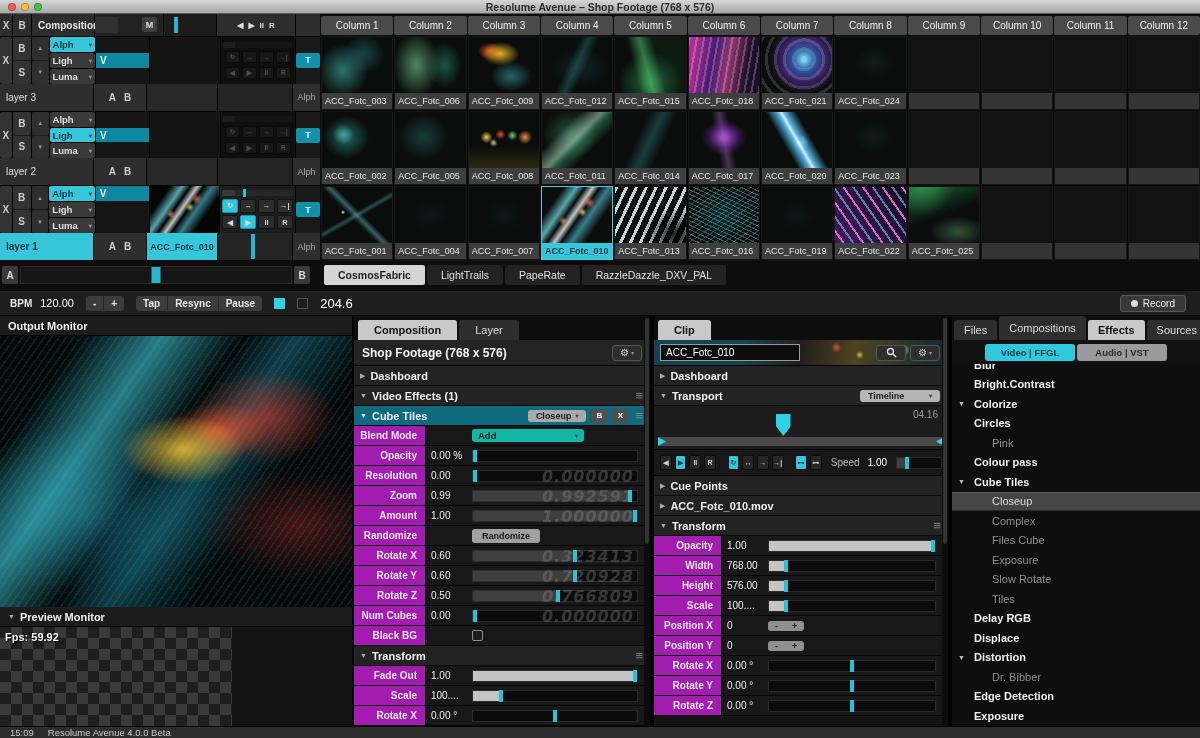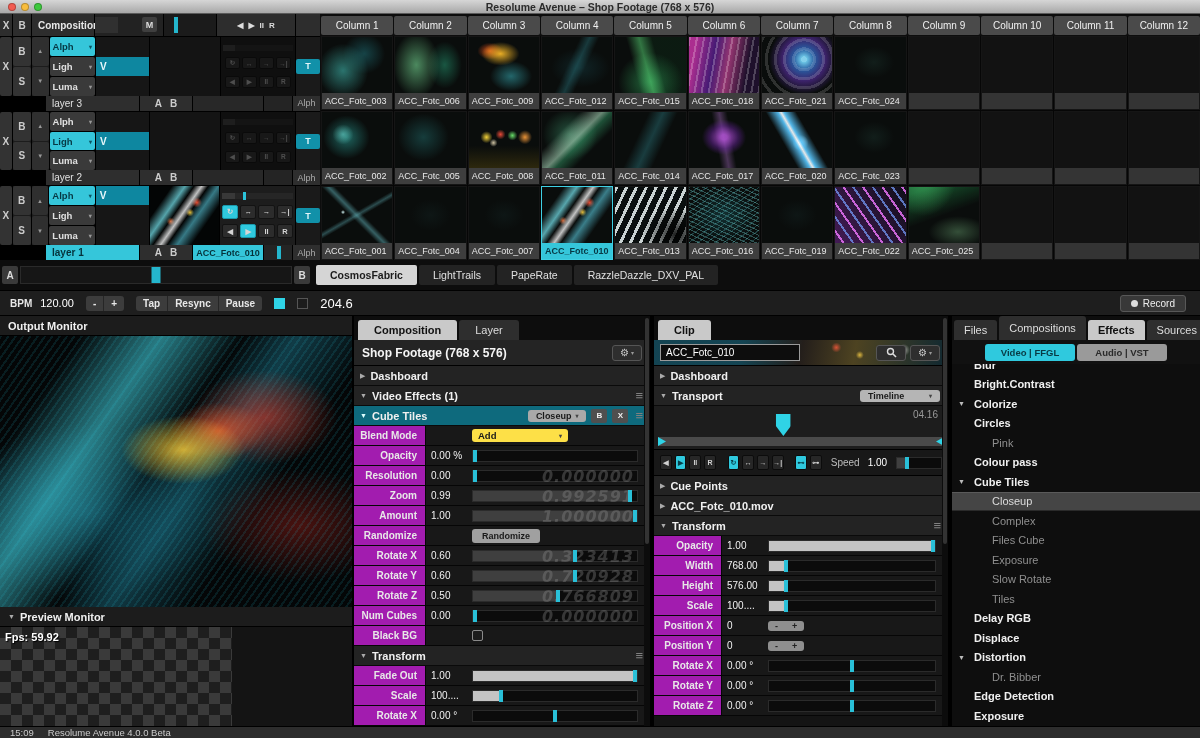--- a/index.html
+++ b/index.html
@@ -57,21 +57,21 @@
   .lprog .tick { position:absolute; left:30%; top:-1px; bottom:-1px; width:3px; background:#2bc3da; }
   .lbrow { display:flex; gap:2px; justify-content:center; }
   .sbtn { width:15px; height:12px; background:#2c2c2c; border:1px solid #131313; border-radius:2px;
     display:flex; align-items:center; justify-content:center; color:#8f8f8f; font-size:6.5px; font-weight:bold; }
   .layer.active .sbtn { width:17px; height:14px; color:#d5d5d5; font-size:7.5px; }
   .sbtn.on { background:#2fc9de; color:#06404b; border-color:#1a98ab; }
   .layer:not(.active) .lcluster { opacity:.55; }
   .ltcol { flex:1; display:flex; align-items:center; justify-content:center; background:#1a1a1a !important; }
   .tbtn { width:24px; height:15px; background:#1191a9; border-radius:2px; color:#dff6fa; font-weight:bold; font-size:9px;
     display:flex; align-items:center; justify-content:center; }
-  .lstrip { height:15px; display:flex; gap:1px; background:#000;padding-left:46px; }
+  .lstrip { height:27px; display:flex; gap:1px; background:#000; }
   .lstrip > div { background:#2e2e2e; display:flex; align-items:center; }
   .lname { width:93px; padding-left:6px; color:#e0e0e0; }
   .layer.active .lname { background:#35c6da; color:#05323a; font-weight:bold; }
   .lab { width:52px; justify-content:center; gap:8px; }
   .lab span { color:#ccc; font-weight:bold; }
   .lclip { width:70px; justify-content:center; font-size:9px; color:#bbb; background:#282828 !important; }
   .lclip.on { background:#35c6da !important; color:#05323a; font-weight:bold; }
   .lmisc { flex:1; position:relative; background:#242424 !important; }
   .lmisc .tick2 { position:absolute; left:45%; top:1px; bottom:1px; width:4px; background:#24b6cd; }
   .lalpha { width:27px; justify-content:center; color:#aaa; font-size:9px; }
@@ -115,21 +115,21 @@
   .a-speckle{background-image:radial-gradient(ellipse 70% 70% at 50% 50%,rgba(40,150,160,.25),transparent 70%),repeating-linear-gradient(25deg,rgba(120,220,215,.35) 0 1px,transparent 1px 4px),repeating-linear-gradient(-35deg,rgba(80,180,190,.3) 0 1px,transparent 1px 5px);background-color:#061010;}
   .a-pink-laser{background-image:repeating-linear-gradient(55deg,transparent 0 6px,rgba(240,120,255,.8) 6px 8px,transparent 8px 14px,rgba(120,160,255,.7) 14px 16px),linear-gradient(55deg,rgba(200,60,255,.3),rgba(40,20,80,.2));background-color:#070312;}
   .a-green-curve{background-image:radial-gradient(ellipse 80% 120% at 20% -20%,rgba(80,220,120,.55),transparent 60%),linear-gradient(160deg,rgba(40,180,90,.4) 10%,transparent 50%),radial-gradient(ellipse 60% 40% at 70% 80%,rgba(150,230,160,.3),transparent 70%);background-color:#030803;}
 
   
   #band-xfade { position:absolute; top:260px; left:0; width:1200px; height:30px; background:#0d0d0d; display:flex; align-items:center; }
   .xf-a,.xf-b { width:16px; height:18px; background:#3a3a3a; border-radius:2px; color:#ddd; font-weight:bold;
     display:flex; align-items:center; justify-content:center; margin:0 2px; }
   .xf-track { width:272px; height:18px; background:#161616; border:1px solid #2a2a2a; position:relative; }
   .xf-handle { position:absolute; top:0; bottom:0; width:9px; background:#24b6cd; transform:translateX(-50%); }
-  #decks { display:flex; gap:2px; margin-left:4px; }
+  #decks { display:flex; gap:2px; margin-left:12px; }
   .deck { height:20px; padding:0 14px; background:#232323; border-radius:2px; color:#e0e0e0; font-size:10.5px;
     display:flex; align-items:center; }
   .deck.on { background:#d5d5d5; color:#1c1c1c; font-weight:bold; }
 
   
   #band-bpm { position:absolute; top:290px; left:0; width:1200px; height:26px; background:#1e1e1e;
     border-top:1px solid #000; border-bottom:1px solid #000; display:flex; align-items:center; }
   #bpm-label { margin-left:10px; font-weight:bold; color:#e8e8e8; }
   #bpm-value { margin-left:8px; color:#fff; font-size:11px; }
   .minigroup { display:flex; margin-left:12px; background:#3c3c3c; border-radius:3px; overflow:hidden; }
@@ -198,21 +198,21 @@
   #p-clip .plabel { width:68px; }
   .pvalue { width:46px; padding-left:5px; color:#f2f2f2; font-size:10px; white-space:nowrap; }
   .pctrl { flex:1; display:flex; align-items:center; margin-right:12px; }
   .pslider { position:relative; flex:1; height:12px; background:#0b0b0b; border:1px solid #2b2b2b; overflow:visible; }
   .pfill { position:absolute; left:0; top:0; bottom:0; background:#3f3f3f; }
   .pfill.light { background:#c4c4c4; }
   .pghost { position:absolute; right:3px; top:-4px; font-family:"DejaVu Sans",sans-serif; font-style:italic; font-weight:bold;
     font-size:16px; color:rgba(150,150,150,.32); letter-spacing:1px; pointer-events:none; white-space:nowrap; z-index:1; }
   .phandle { position:absolute; top:-1px; bottom:-1px; width:4px; background:#29c0d8; transform:translateX(-50%); z-index:2; }
   .pbtn { background:#a0a0a0; border-radius:3px; color:#1a1a1a; font-weight:bold; font-size:9px; padding:2px 10px; }
-  .pdrop { width:96px; background:#fde047; border-radius:3px; color:#1a1a1a; font-weight:bold; font-size:9.5px;
+  .pdrop { width:112px; background:#14b8a6; border-radius:3px; color:#1a1a1a; font-weight:bold; font-size:9.5px;
     padding:1px 6px; display:flex; align-items:center; }
   .pdrop .dda { margin-left:auto; font-size:6px; color:#444; }
   .pstep { display:flex; background:#8f8f8f; border-radius:3px; }
   .pstep span { padding:0 7px; color:#222; font-weight:bold; font-size:9px; }
   .pcheck { width:11px; height:11px; border:1px solid #8a8a8a; border-radius:2px; background:#1c1c1c; }
 
   
   #clipname-strip { height:26px; position:relative; border-bottom:1px solid #000;
     background-image:radial-gradient(circle 5px at 62% 30%,rgba(255,90,60,.8),transparent),
       radial-gradient(circle 4px at 70% 60%,rgba(255,210,70,.8),transparent),

